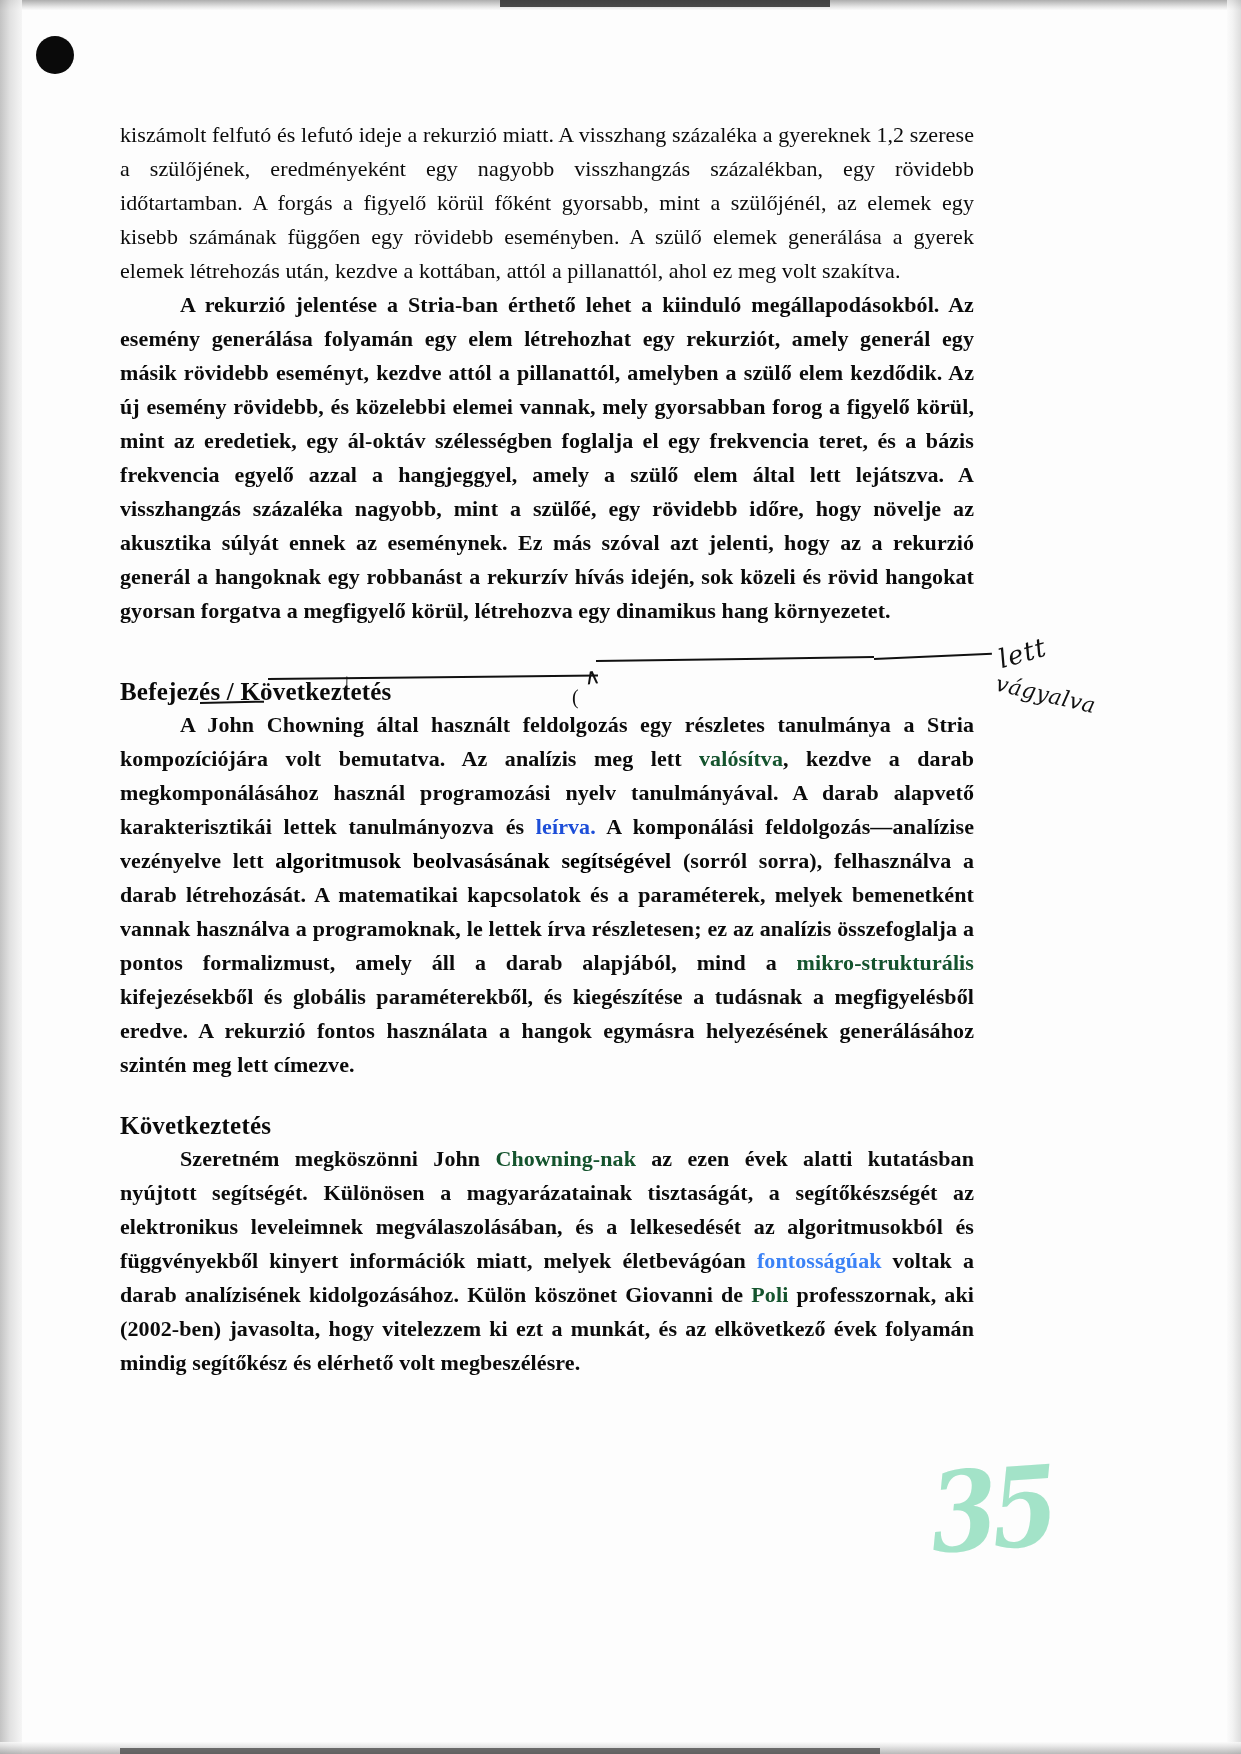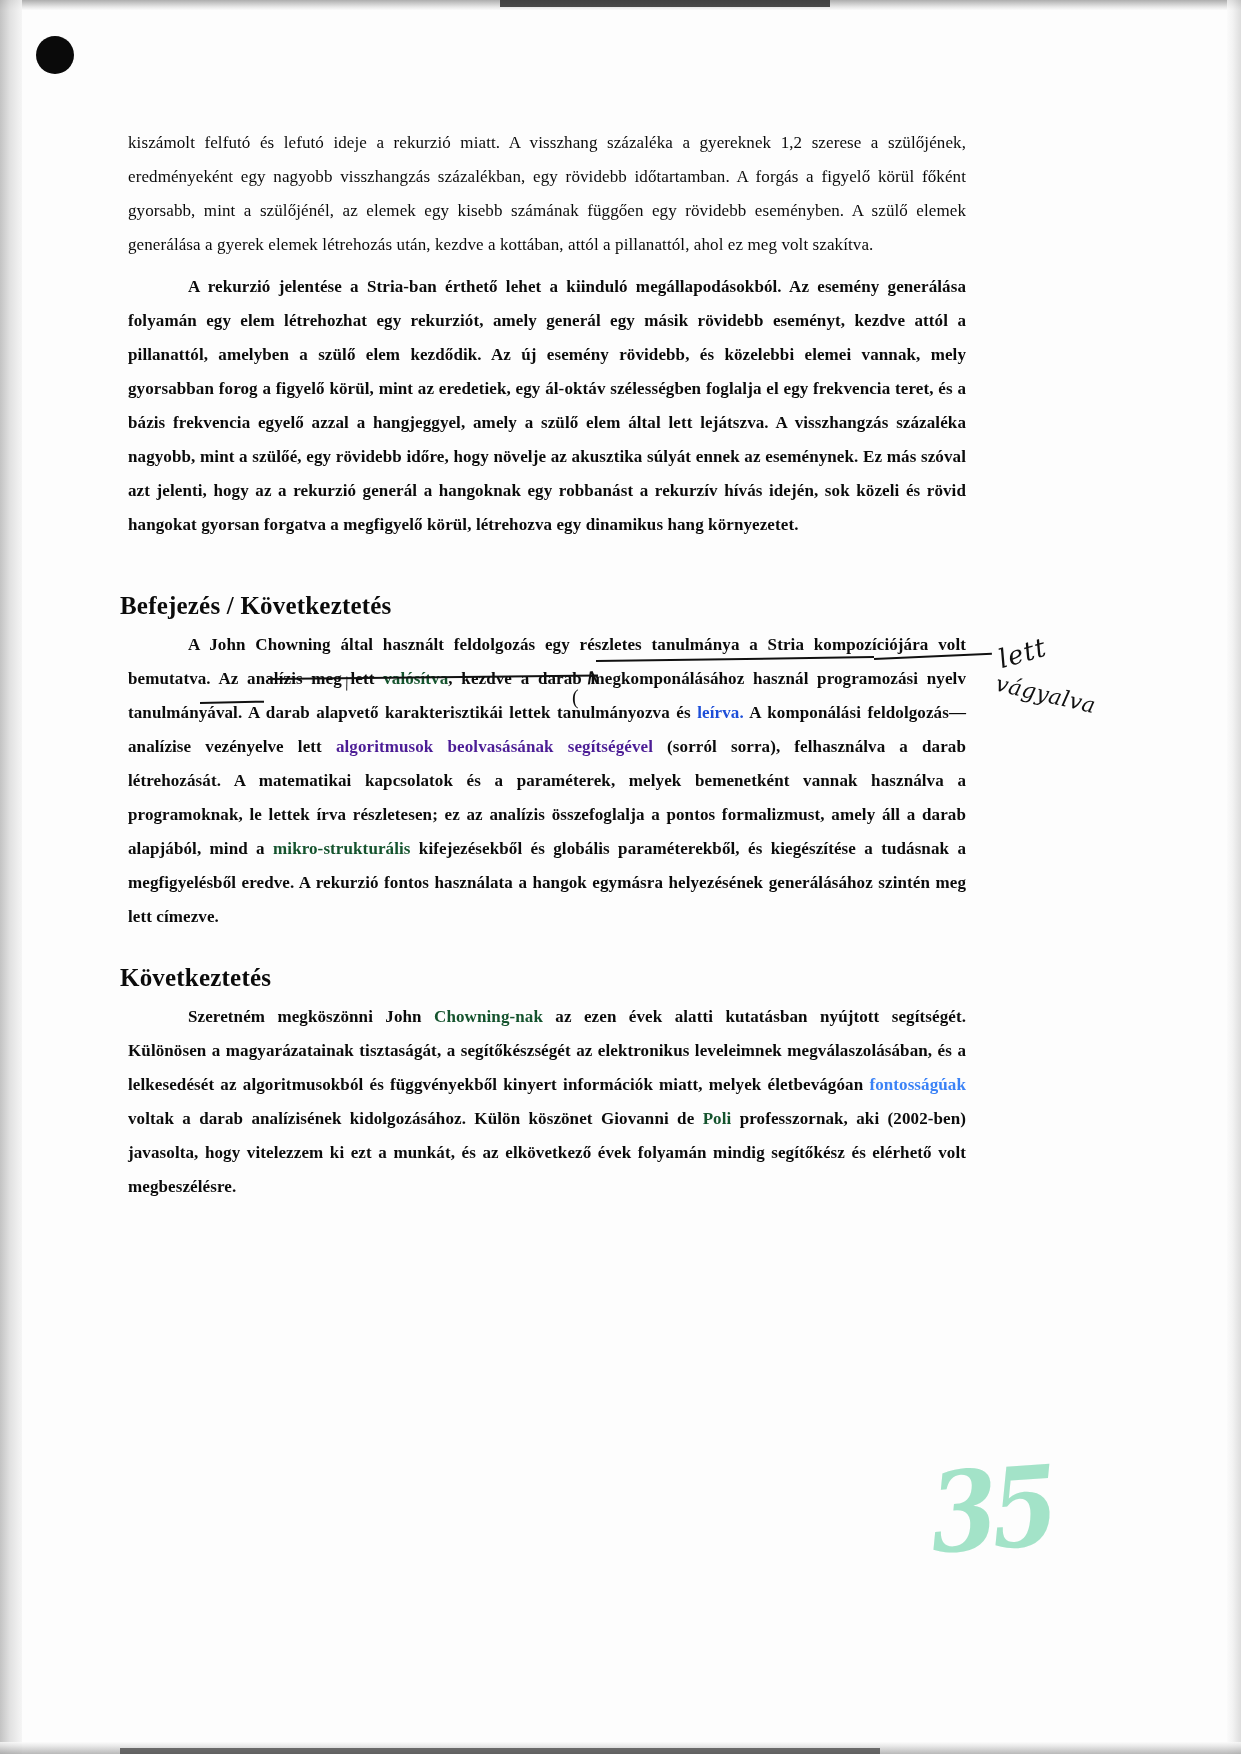--- a/index.html
+++ b/index.html
@@ -68,41 +68,41 @@
   }
 
   
   .content {
     position: absolute;
     left: 120px;
     top: 118px;
     width: 854px;
   }
   p.body {
-    margin: 8px;
-    font-size: 17px;
+    margin: 0;
+    font-size: 22px;
     line-height: 34px;
     text-align: justify;
     text-justify: inter-word;
     letter-spacing: .1px;
   }
   p.indent {
     text-indent: 60px;
     font-weight: bold;
   }
   h2.section {
     font-size: 25px;
     font-weight: bold;
     margin: 50px 0 2px 0;
     letter-spacing: .2px;
   }
   h2.section.tight { margin-top: 30px; }
   .faded { color: #14532d; }
   .faded2 { color: #1d4ed8; }
-  .faded3 { color: #4c1d95; }
+  .faded3 { color: #000000; }
   .faded-light { color: #3b82f6; }
 
   
   .pen {
     position: absolute;
     color: #101010;
     font-family: "DejaVu Serif", serif;
     font-style: italic;
     pointer-events: none;
   }

